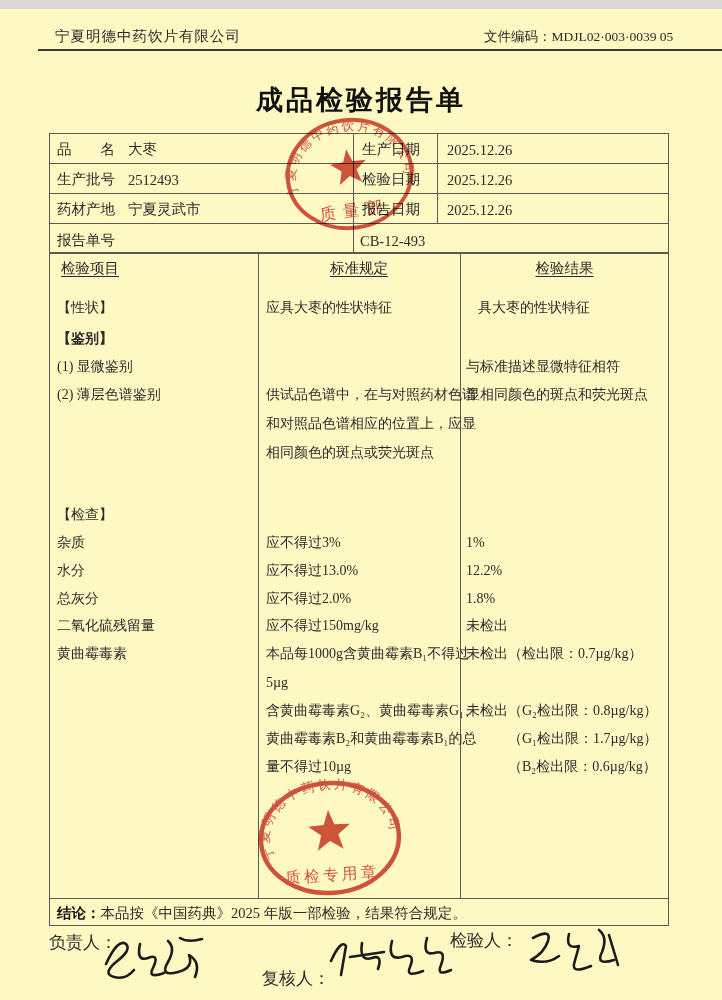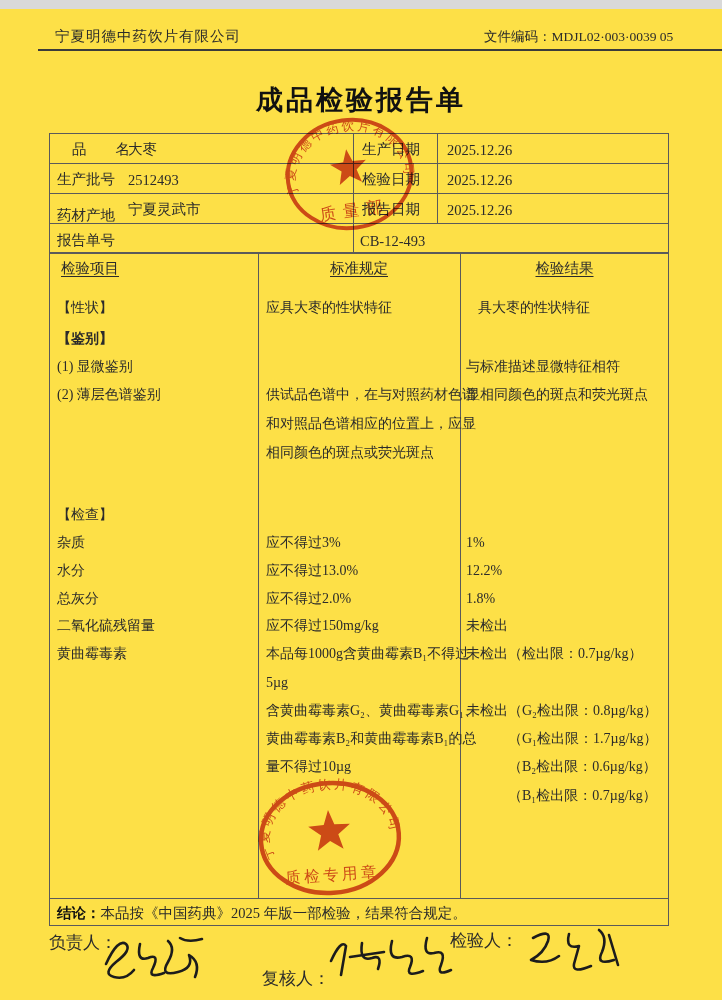--- a/index.html
+++ b/index.html
@@ -1,17 +1,17 @@
 <!DOCTYPE html>
 <html><head>
 <meta charset="utf-8">
 <style>
   html,body{margin:0;padding:0;background:#9a9a9a;}
   .page{
-    position:relative;width:722px;height:1000px;background:#fde047;
+    position:relative;width:722px;height:1000px;background:#fef9c3;
     overflow:hidden;
     font-family:"Liberation Serif","DejaVu Serif",serif;
     color:#2b2b2b;
   }
   .abs{position:absolute;}
   .top-edge{left:0;top:0;width:722px;height:9px;background:#d9d9d9;}
   .company{left:55px;top:27px;font-size:14.5px;letter-spacing:1px;white-space:nowrap;}
   .doccode{left:484px;top:28px;font-size:13.5px;white-space:nowrap;}
   .rule{left:38px;top:49px;width:684px;height:2px;background:#3b3b3b;}
   .title{left:0;top:82px;width:722px;text-align:center;font-size:27px;font-weight:bold;
@@ -43,31 +43,31 @@
 
   <div class="abs title">成品检验报告单</div>
 
   <div class="abs box" style="left:49px;top:133px;width:620px;height:120px;"></div>
   <div class="abs hline" style="left:49px;top:163px;width:620px;"></div>
   <div class="abs hline" style="left:49px;top:193px;width:620px;"></div>
   <div class="abs hline" style="left:49px;top:223px;width:620px;"></div>
   <div class="abs vline" style="left:353px;top:133px;height:120px;"></div>
   <div class="abs vline" style="left:437px;top:133px;height:90px;"></div>
 
-  <div class="abs cell" style="left:57px;top:139px;margin-left:15px;">品　　名</div>
+  <div class="abs cell" style="left:57px;top:139px;">品　　名</div>
   <div class="abs cell" style="left:128px;top:139px;">大枣</div>
   <div class="abs cell" style="left:362px;top:139px;">生产日期</div>
   <div class="abs cell" style="left:447px;top:140px;">2025.12.26</div>
 
   <div class="abs cell" style="left:57px;top:169px;">生产批号</div>
   <div class="abs cell" style="left:128px;top:170px;">2512493</div>
   <div class="abs cell" style="left:362px;top:169px;">检验日期</div>
   <div class="abs cell" style="left:447px;top:170px;">2025.12.26</div>
 
-  <div class="abs cell" style="left:57px;top:205px;">药材产地</div>
+  <div class="abs cell" style="left:57px;top:199px;">药材产地</div>
   <div class="abs cell" style="left:128px;top:199px;">宁夏灵武市</div>
   <div class="abs cell" style="left:362px;top:199px;">报告日期</div>
   <div class="abs cell" style="left:447px;top:200px;">2025.12.26</div>
 
   <div class="abs cell" style="left:57px;top:230px;">报告单号</div>
   <div class="abs cell" style="left:360px;top:231px;">CB-12-493</div>
 
   <div class="abs box" style="left:49px;top:253px;width:620px;height:673px;"></div>
   <div class="abs vline" style="left:258px;top:253px;height:645px;"></div>
   <div class="abs vline" style="left:460px;top:253px;height:645px;"></div>
@@ -119,21 +119,20 @@
 
   <div class="abs bodycell" style="left:266px;top:701px;width:190px;">含黄曲霉毒素G₂、黄曲霉毒素G₁、</div>
   <div class="abs bodycell" style="left:466px;top:701px;width:200px;">未检出（G₂检出限：0.8µg/kg）</div>
 
   <div class="abs bodycell" style="left:266px;top:729px;width:190px;">黄曲霉毒素B₂和黄曲霉毒素B₁的总</div>
   <div class="abs bodycell" style="left:466px;top:729px;width:200px;">　　　（G₁检出限：1.7µg/kg）</div>
 
   <div class="abs bodycell" style="left:266px;top:757px;width:190px;">量不得过10µg</div>
   <div class="abs bodycell" style="left:466px;top:757px;width:200px;">　　　（B₂检出限：0.6µg/kg）</div>
 
-  <div class="abs bodycell" style="left:466px;top:786px;width:200px;">　　　（B₁检出限：0.7µg/kg）</div>
 
   <div class="abs concl" style="left:57px;top:904px;"><b>结论：</b><span>本品按《中国药典》2025 年版一部检验，结果符合规定。</span></div>
 
   <div class="abs sig-label" style="left:49px;top:931px;">负责人：</div>
   <div class="abs sig-label" style="left:262px;top:967px;">复核人：</div>
   <div class="abs sig-label" style="left:450px;top:929px;">检验人：</div>
 
   <svg class="abs ink" style="left:96px;top:928px;" width="122" height="64" viewBox="0 0 122 64">
     <path d="M10 36 Q22 10 30 16 Q36 22 20 34 Q6 46 18 49 Q30 52 38 42"></path>
     <path d="M44 16 Q40 34 52 30 Q64 25 57 40 Q51 51 68 45"></path>

